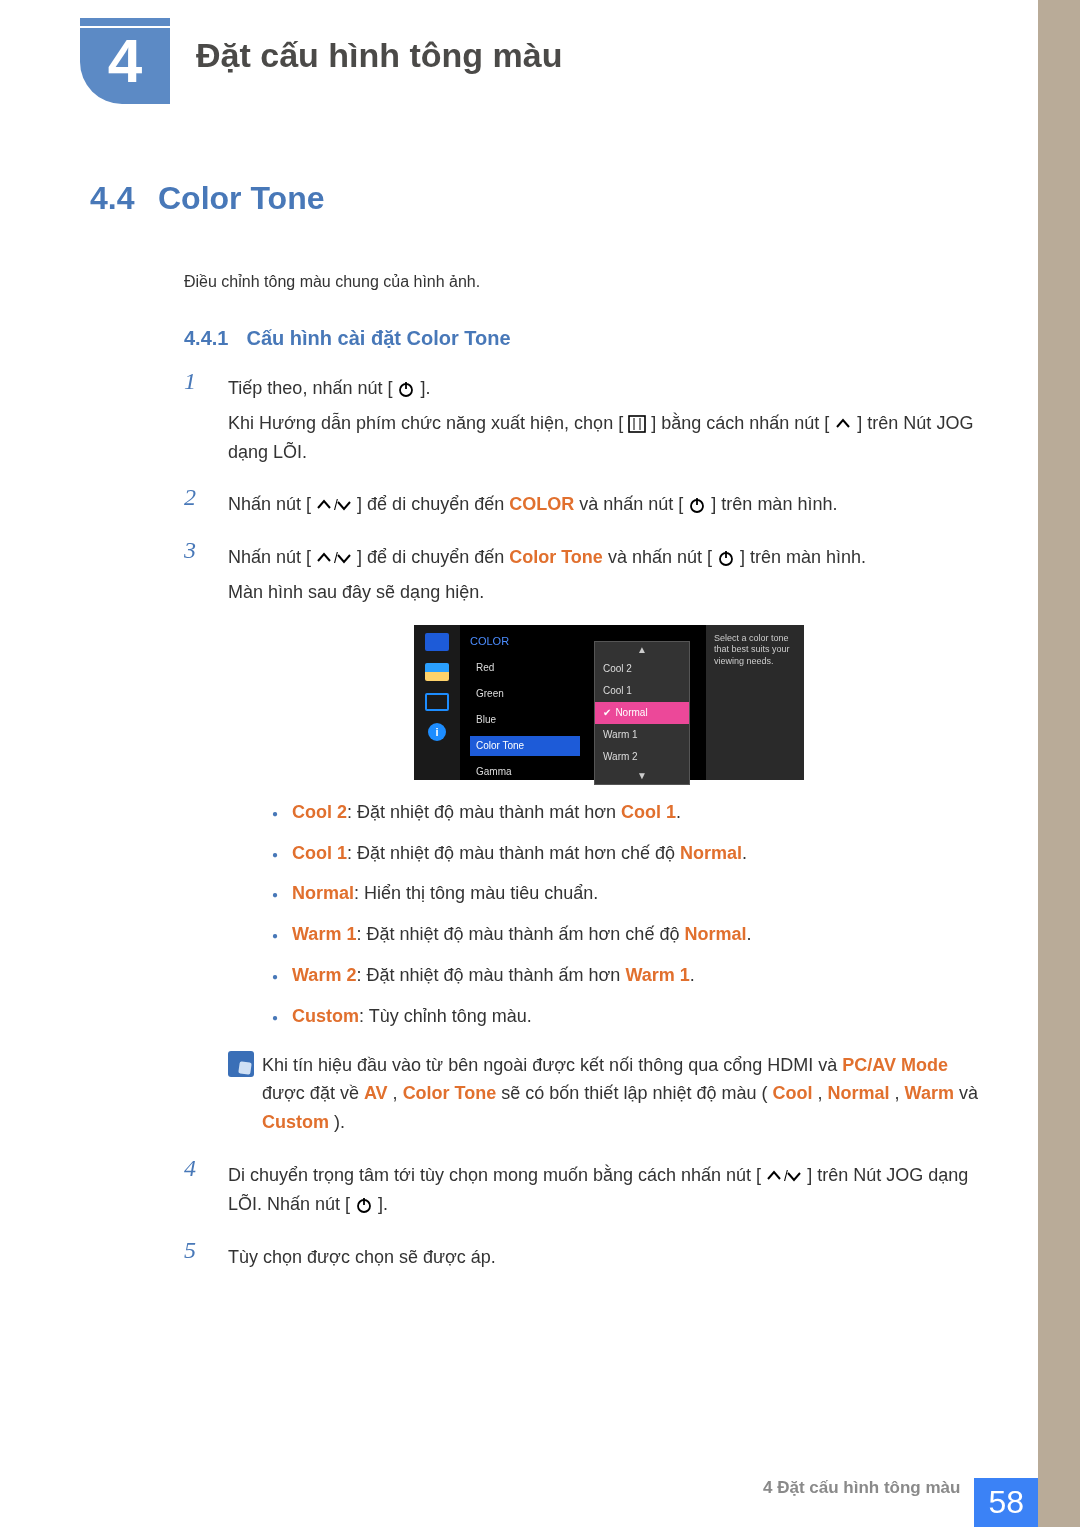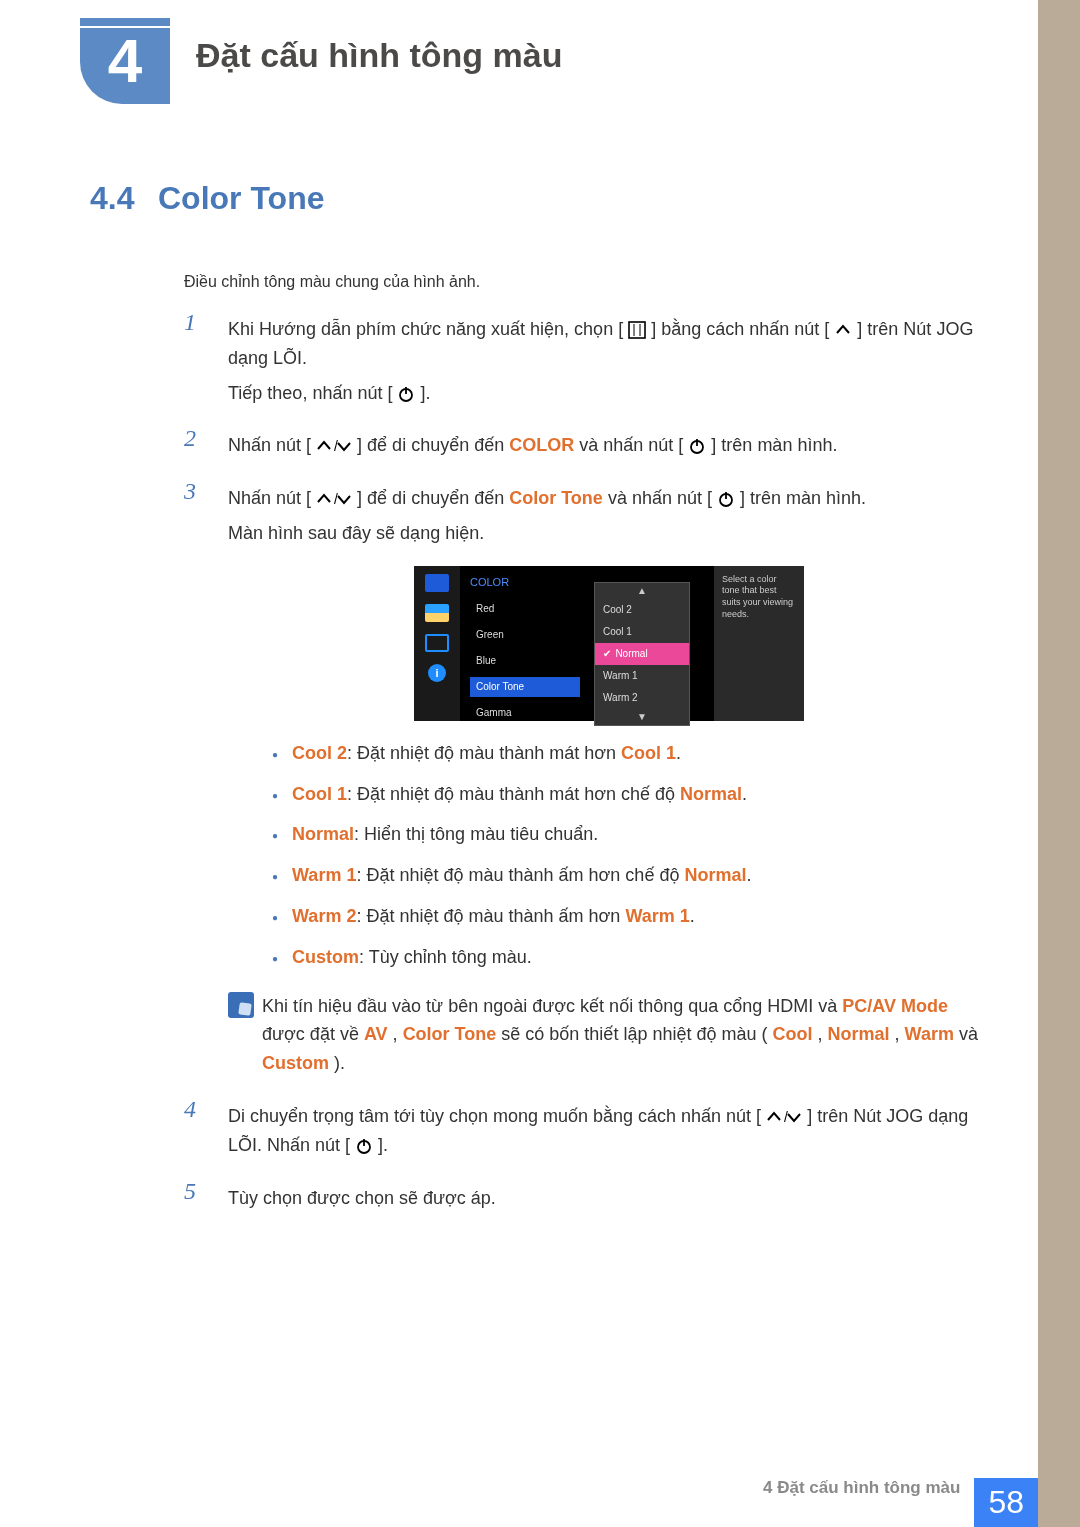--- a/index.html
+++ b/index.html
@@ -106,21 +106,21 @@
     border: 1px solid #555;
   }
   .osd-dropdown .dd-head, .osd-dropdown .dd-foot {
     text-align: center; font-size: 10px; color: #ccc; padding: 0 0;
   }
   .dd-item { padding: 3px 8px; font-size: 10px; color: #ddd; }
   .dd-item.active { background: #ec4899; color: #fff; }
   .dd-check { color: #fff; margin-right: 4px; }
   .osd-desc {
     position: absolute;
-    right: 0; top: 0; width: 90px; height: 100%;
+    right: 0; top: 0; width: 98px; height: 100%;
     background: #2a2a2a; padding: 8px;
     font-size: 9px; line-height: 1.3; color: #ccc;
   }
   .bullets { margin: 18px 0 0 44px; }
   .bl { display: flex; gap: 14px; font-size: 18px; margin-top: 12px; align-items: flex-start; }
   .bl-dot { color: #4878b8; font-size: 10px; margin-top: 8px; }
   .note-row { display: flex; gap: 8px; margin: 20px 0 0 0; }
   .note-icon {
     width: 26px; height: 26px; background: #3a6fb7; border-radius: 3px;
     position: relative; flex-shrink: 0;
@@ -155,52 +155,56 @@
 <div class="chapter-tab">4</div>
 <div class="chapter-title">Đặt cấu hình tông màu</div>
 
 <div class="content">
   <div class="sec-row">
     <div class="sec-num">4.4</div>
     <div class="sec-title">Color Tone</div>
   </div>
   <div class="intro">Điều chỉnh tông màu chung của hình ảnh.</div>
 
+  <div class="sub-row">
+    <div class="sub-num">4.4.1</div>
+    <div class="sub-title">Cấu hình cài đặt Color Tone</div>
+  </div>
 
   <div class="steps">
 
     <div class="step">
       <div class="step-n">1</div>
       <div class="step-body">
+        <p>
+          <span>Tiếp theo, nhấn nút [</span>
+          <span class="icon-box">
+            <svg class="ic" viewBox="0 0 18 18">
+                <circle cx="9" cy="10" r="6" fill="none" stroke="#000" stroke-width="1.8"></circle>
+                <line x1="9" y1="2" x2="9" y2="9" stroke="#000" stroke-width="1.8"></line>
+              </svg>
+          </span>
+          <span>].</span>
+        </p>
         <p>
           <span>Khi Hướng dẫn phím chức năng xuất hiện, chọn [</span>
           <span class="icon-box">
             <svg class="ic" viewBox="0 0 18 18">
                 <rect x="1" y="1" width="16" height="16" fill="none" stroke="#000" stroke-width="1.6"></rect>
                 <line x1="6" y1="3" x2="6" y2="15" stroke="#000"></line>
                 <line x1="12" y1="3" x2="12" y2="15" stroke="#000"></line>
               </svg>
           </span>
           <span>] bằng cách nhấn nút [</span>
           <span class="icon-box">
             <svg class="ic" viewBox="0 0 18 18">
                 <polyline points="3,12 9,5 15,12" fill="none" stroke="#000" stroke-width="2"></polyline>
               </svg>
           </span>
           <span>] trên Nút JOG dạng LÕI.</span>
-        </p>
-        <p>
-          <span>Tiếp theo, nhấn nút [</span>
-          <span class="icon-box">
-            <svg class="ic" viewBox="0 0 18 18">
-                <circle cx="9" cy="10" r="6" fill="none" stroke="#000" stroke-width="1.8"></circle>
-                <line x1="9" y1="2" x2="9" y2="9" stroke="#000" stroke-width="1.8"></line>
-              </svg>
-          </span>
-          <span>].</span>
         </p>
       </div>
     </div>
 
     <div class="step">
       <div class="step-n">2</div>
       <div class="step-body">
         <p>
           <span>Nhấn nút [</span>
           <span class="icon-box">

